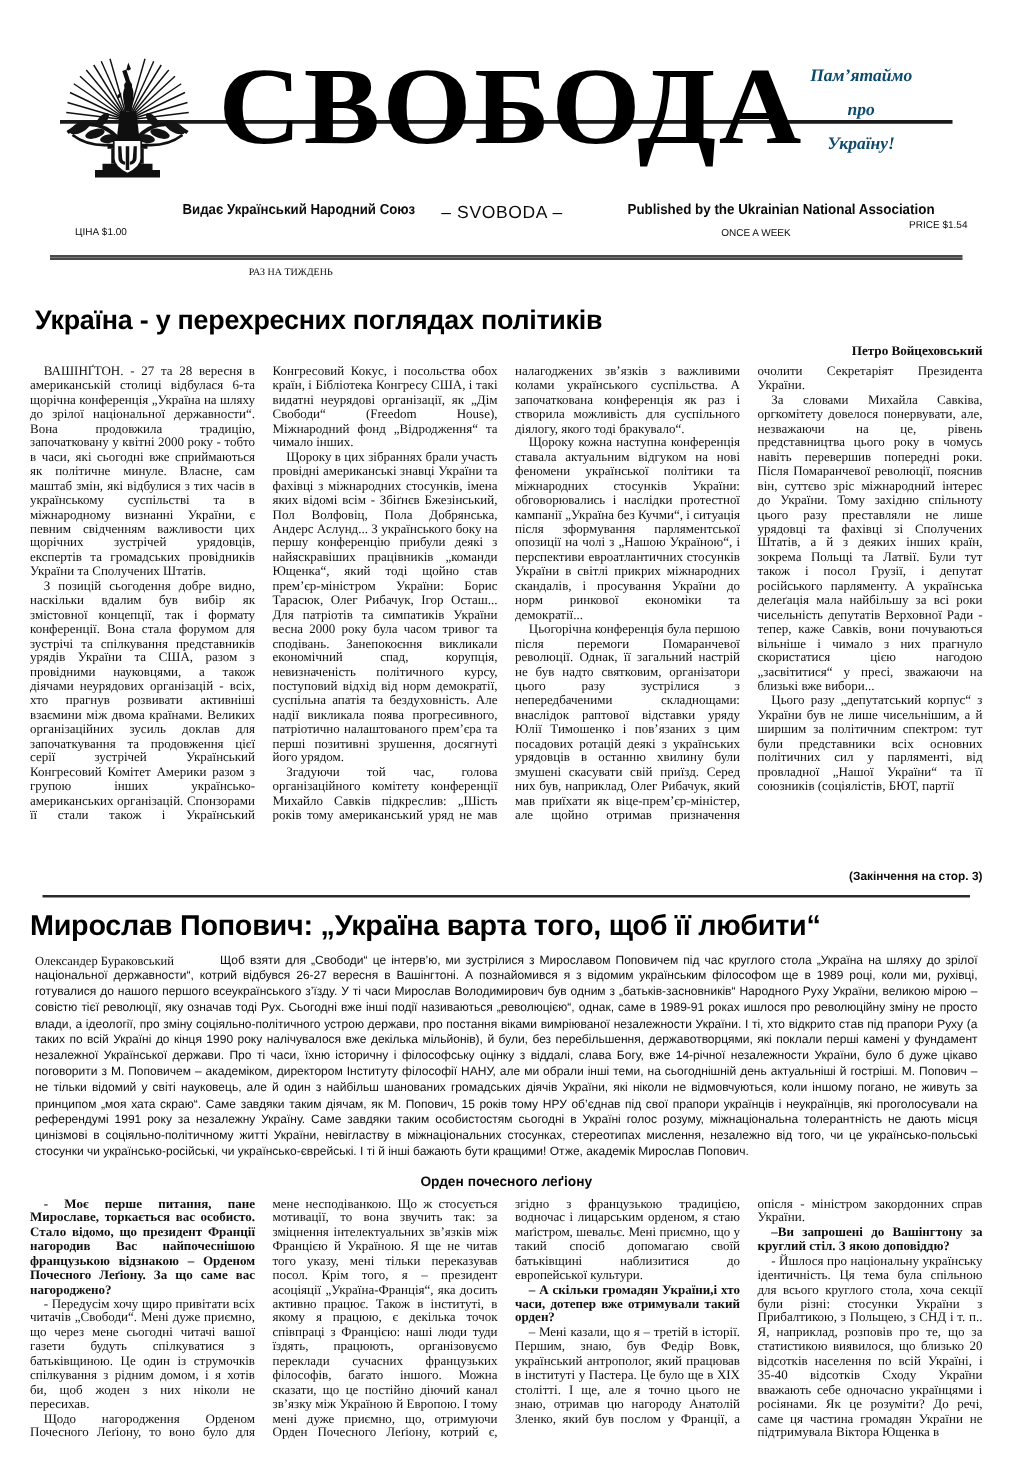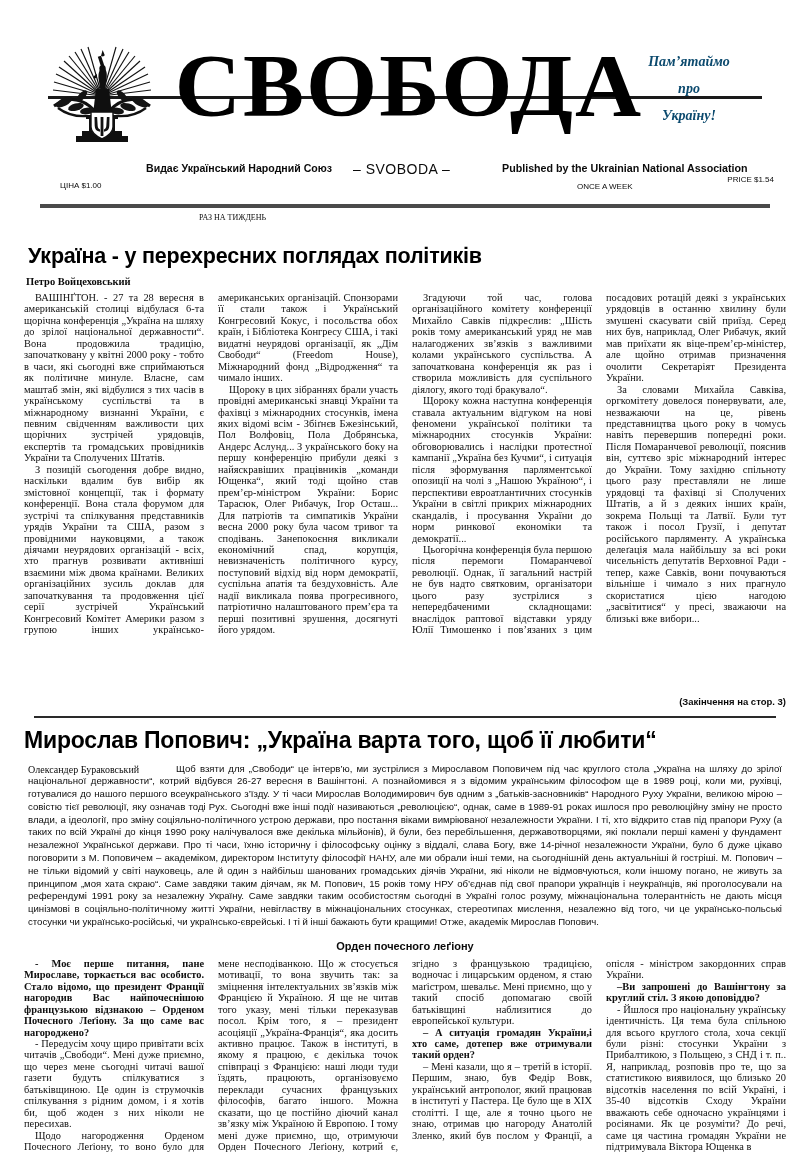--- a/index.html
+++ b/index.html
@@ -198,20 +198,21 @@
     margin-bottom: 7px;
     color: #000;
     white-space: nowrap;
   }
   .byline1 {
     font-family: "Liberation Serif", serif;
     font-weight: bold;
     font-size: 10.5px;
     margin-bottom: 5px;
     padding-left: 2px;
+    text-align: right;
   }
   .cols4 {
     column-count: 4;
     column-gap: 14px;
     column-rule: 0;
   }
   .a1-body { height: 395px; }
   .contwrap {
     text-align: right;
     font-family: "Liberation Sans", sans-serif;
@@ -381,38 +382,39 @@
     <div class="headline1">Україна - у перехресних поглядах політиків</div>
     <div class="byline1">Петро Войцеховський</div>
     <div class="cols4 col-serif a1-body" id="a1body">
         <p>ВАШІНҐТОН. - 27 та 28 вересня в американській столиці відбулася 6-та щорічна конференція „Україна на шляху до зрілої національної державности“. Вона продовжила традицію, започатковану у квітні 2000 року - тобто в часи, які сьогодні вже сприймаються як політичне минуле. Власне, сам маштаб змін, які відбулися з тих часів в українському суспільстві та в міжнародному визнанні України, є певним свідченням важливости цих щорічних зустрічей урядовців, експертів та громадських провідників України та Сполучених Штатів.</p>
         <p>З позицій сьогодення добре видно, наскільки вдалим був вибір як змістовної концепції, так і формату конференції. Вона стала форумом для зустрічі та спілкування представників урядів України та США, разом з провідними науковцями, а також діячами неурядових організацій - всіх, хто прагнув розвивати активніші взаємини між двома країнами. Великих організаційних зусиль доклав для започаткування та продовження цієї серії зустрічей Український Конгресовий Комітет Америки разом з групою інших українсько-американських організацій. Спонзорами її стали також і Український Конгресовий Кокус, і посольства обох країн, і Бібліотека Конгресу США, і такі видатні неурядові організації, як „Дім Свободи“ (Freedom House), Міжнародний фонд „Відродження“ та чимало інших.</p>
         <p>Щороку в цих зібраннях брали участь провідні американські знавці України та фахівці з міжнародних стосунків, імена яких відомі всім - Збіґнєв Бжезінський, Пол Волфовіц, Пола Добрянська, Андерс Аслунд... З українського боку на першу конференцію прибули деякі з найяскравіших працівників „команди Ющенка“, який тоді щойно став прем’єр-міністром України: Борис Тарасюк, Олег Рибачук, Ігор Осташ... Для патріотів та симпатиків України весна 2000 року була часом тривог та сподівань. Занепокоєння викликали економічний спад, корупція, невизначеність політичного курсу, поступовий відхід від норм демократії, суспільна апатія та бездуховність. Але надії викликала поява прогресивного, патріотично налаштованого прем’єра та перші позитивні зрушення, досягнуті його урядом.</p>
         <p>Згадуючи той час, голова організаційного комітету конференції Михайло Савків підкреслив: „Шість років тому американський уряд не мав налагоджених зв’язків з важливими колами українського суспільства. А започаткована конференція як раз і створила можливість для суспільного діялогу, якого тоді бракувало“.</p>
         <p>Щороку кожна наступна конференція ставала актуальним відгуком на нові феномени української політики та міжнародних стосунків України: обговорювались і наслідки протестної кампанії „Україна без Кучми“, і ситуація після зформування парляментської опозиції на чолі з „Нашою Україною“, і перспективи евроатлантичних стосунків України в світлі прикрих міжнародних скандалів, і просування України до норм ринкової економіки та демократії...</p>
         <p>Цьогорічна конференція була першою після перемоги Помаранчевої революції. Однак, її загальний настрій не був надто святковим, організатори цього разу зустрілися з непередбаченими складнощами: внаслідок раптової відставки уряду Юлії Тимошенко і пов’язаних з цим посадових ротацій деякі з українських урядовців в останню хвилину були змушені скасувати свій приїзд. Серед них був, наприклад, Олег Рибачук, який мав приїхати як віце-прем’єр-міністер, але щойно отримав призначення очолити Секретаріят Президента України.</p>
         <p>За словами Михайла Савківа, оргкомітету довелося понервувати, але, незважаючи на це, рівень представництва цього року в чомусь навіть перевершив попередні роки. Після Помаранчевої революції, пояснив він, суттєво зріс міжнародний інтерес до України. Тому західню спільноту цього разу преставляли не лише урядовці та фахівці зі Сполучених Штатів, а й з деяких інших країн, зокрема Польщі та Латвії. Були тут також і посол Грузії, і депутат російського парляменту. А українська делеґація мала найбільшу за всі роки чисельність депутатів Верховної Ради - тепер, каже Савків, вони почуваються вільніше і чимало з них прагнуло скористатися цією нагодою „засвітитися“ у пресі, зважаючи на близькі вже вибори...</p>
+        <p>Цього разу „депутатський корпус“ з України був не лише чисельнішим, а й ширшим за політичним спектром: тут були представники всіх основних політичних сил у парляменті, від провладної „Нашої України“ та її союзників (соціялістів, БЮТ, партії</p>
       </div>
     <div class="contwrap">(Закінчення на стор. 3)</div>
   </div>
 
   <div class="hr-sep"></div>
 
   <div class="article2">
     <div class="headline2">Мирослав Попович: „Україна варта того, щоб її любити“</div>
     <div class="lede-wrap">
       <div class="byline2">Олександер Бураковський</div>
       <div class="lede"><span class="ind"></span><span id="ledetext">Щоб взяти для „Свободи“ це інтерв’ю, ми зустрілися з Мирославом Поповичем під час круглого стола „Україна на шляху до зрілої національної державности“, котрий відбувся 26-27 вересня в Вашінгтоні. А познайомився я з відомим українським філософом ще в 1989 році, коли ми, рухівці, готувалися до нашого першого всеукраїнського з’їзду. У ті часи Мирослав Володимирович був одним з „батьків-засновників“ Народного Руху України, великою мірою – совістю тієї революції, яку означав тоді Рух. Сьогодні вже інші події називаються „революцією“, однак, саме в 1989-91 роках ишлося про революційну зміну не просто влади, а ідеології, про зміну соціяльно-політичного устрою держави, про постання віками вимріюваної незалежности України. І ті, хто відкрито став під прапори Руху (а таких по всій Україні до кінця 1990 року налічувалося вже декілька мільйонів), й були, без перебільшення, державотворцями, які поклали перші камені у фундамент незалежної Української держави. Про ті часи, їхню історичну і філософську оцінку з віддалі, слава Богу, вже 14-річної незалежности України, було б дуже цікаво поговорити з М. Поповичем – академіком, директором Інституту філософії НАНУ, але ми обрали інші теми, на сьогоднішній день актуальніші й гостріші. М. Попович – не тільки відомий у світі науковець, але й один з найбільш шанованих громадських діячів України, які ніколи не відмовчуються, коли іншому погано, не живуть за принципом „моя хата скраю“. Саме завдяки таким діячам, як М. Попович, 15 років тому НРУ об’єднав під свої прапори українців і неукраїнців, які проголосували на референдумі 1991 року за незалежну Україну. Саме завдяки таким особистостям сьогодні в Україні голос розуму, міжнаціональна толерантність не дають місця цинізмові в соціяльно-політичному житті України, невігластву в міжнаціональних стосунках, стереотипах мислення, незалежно від того, чи це українсько-польські стосунки чи українсько-російські, чи українсько-єврейські. І ті й інші бажають бути кращими!  Отже, академік Мирослав Попович.</span></div>
     </div>
     <div class="subhead2">Орден почесного леґіону</div>
     <div class="qa-cols col-serif qa-body" id="qabody">
         <p class="q">- Моє перше питання, пане Мирославе, торкається вас особисто. Стало відомо, що президент Франції нагородив Вас найпочеснішою французькою відзнакою – Орденом Почесного Леґіону. За що саме вас нагороджено?</p>
         <p>- Передусім хочу щиро привітати всіх читачів „Свободи“. Мені дуже приємно, що через мене сьогодні читачі вашої газети будуть спілкуватися з батьківщиною. Це один із струмочків спілкування з рідним домом, і я хотів би, щоб жоден з них ніколи не пересихав.</p>
         <p>Щодо нагородження Орденом Почесного Леґіону, то  воно було для мене несподіванкою. Що ж стосується мотивації, то вона звучить так: за зміцнення інтелектуальних зв’язків між Францією й Україною. Я ще не читав того указу, мені тільки переказував посол. Крім того, я – президент асоціяції „Україна-Франція“, яка досить активно працює. Також в інституті, в якому я працюю, є декілька точок співпраці з Францією: наші люди туди їздять, працюють, організовуємо переклади сучасних французьких філософів, багато іншого. Можна сказати, що це  постійно діючий канал зв’язку між Україною й Европою. І тому мені дуже приємно, що, отримуючи Орден Почесного Леґіону, котрий є, згідно з французькою традицією, водночас і лицарським орденом, я стаю маґістром, шевальє. Мені приємно, що у такий спосіб допомагаю своїй батьківщині наблизитися до европейської культури.</p>
-        <p class="q">– А ситуація громадян України,і хто саме, дотепер вже отримували такий орден?</p>
+        <p class="q">– А скільки громадян України,і хто часи, дотепер вже отримували такий орден?</p>
         <p>– Мені казали, що я – третій в історії. Першим, знаю, був Федір Вовк, український антрополог, який працював в інституті у Пастера. Це було ще в XIX столітті. І ще, але я точно цього не знаю, отримав цю нагороду Анатолій Зленко, який був послом у Франції, а опісля - міністром закордонних справ України.</p>
         <p class="q">–Ви запрошені до Вашінгтону за круглий стіл. З якою доповіддю?</p>
         <p>- Йшлося про національну українську ідентичність. Ця тема була спільною для всього круглого стола, хоча секції були різні: стосунки України з Прибалтикою, з Польщею, з СНД і т. п.. Я, наприклад, розповів про те, що за статистикою виявилося, що близько 20 відсотків населення по всій Україні, і 35-40 відсотків Сходу України вважають себе одночасно українцями і росіянами. Як це розуміти? До речі, саме ця частина громадян України не підтримувала Віктора Ющенка в</p>
       </div>
 
   </div>
 
 </div>
 
 </body></html>

